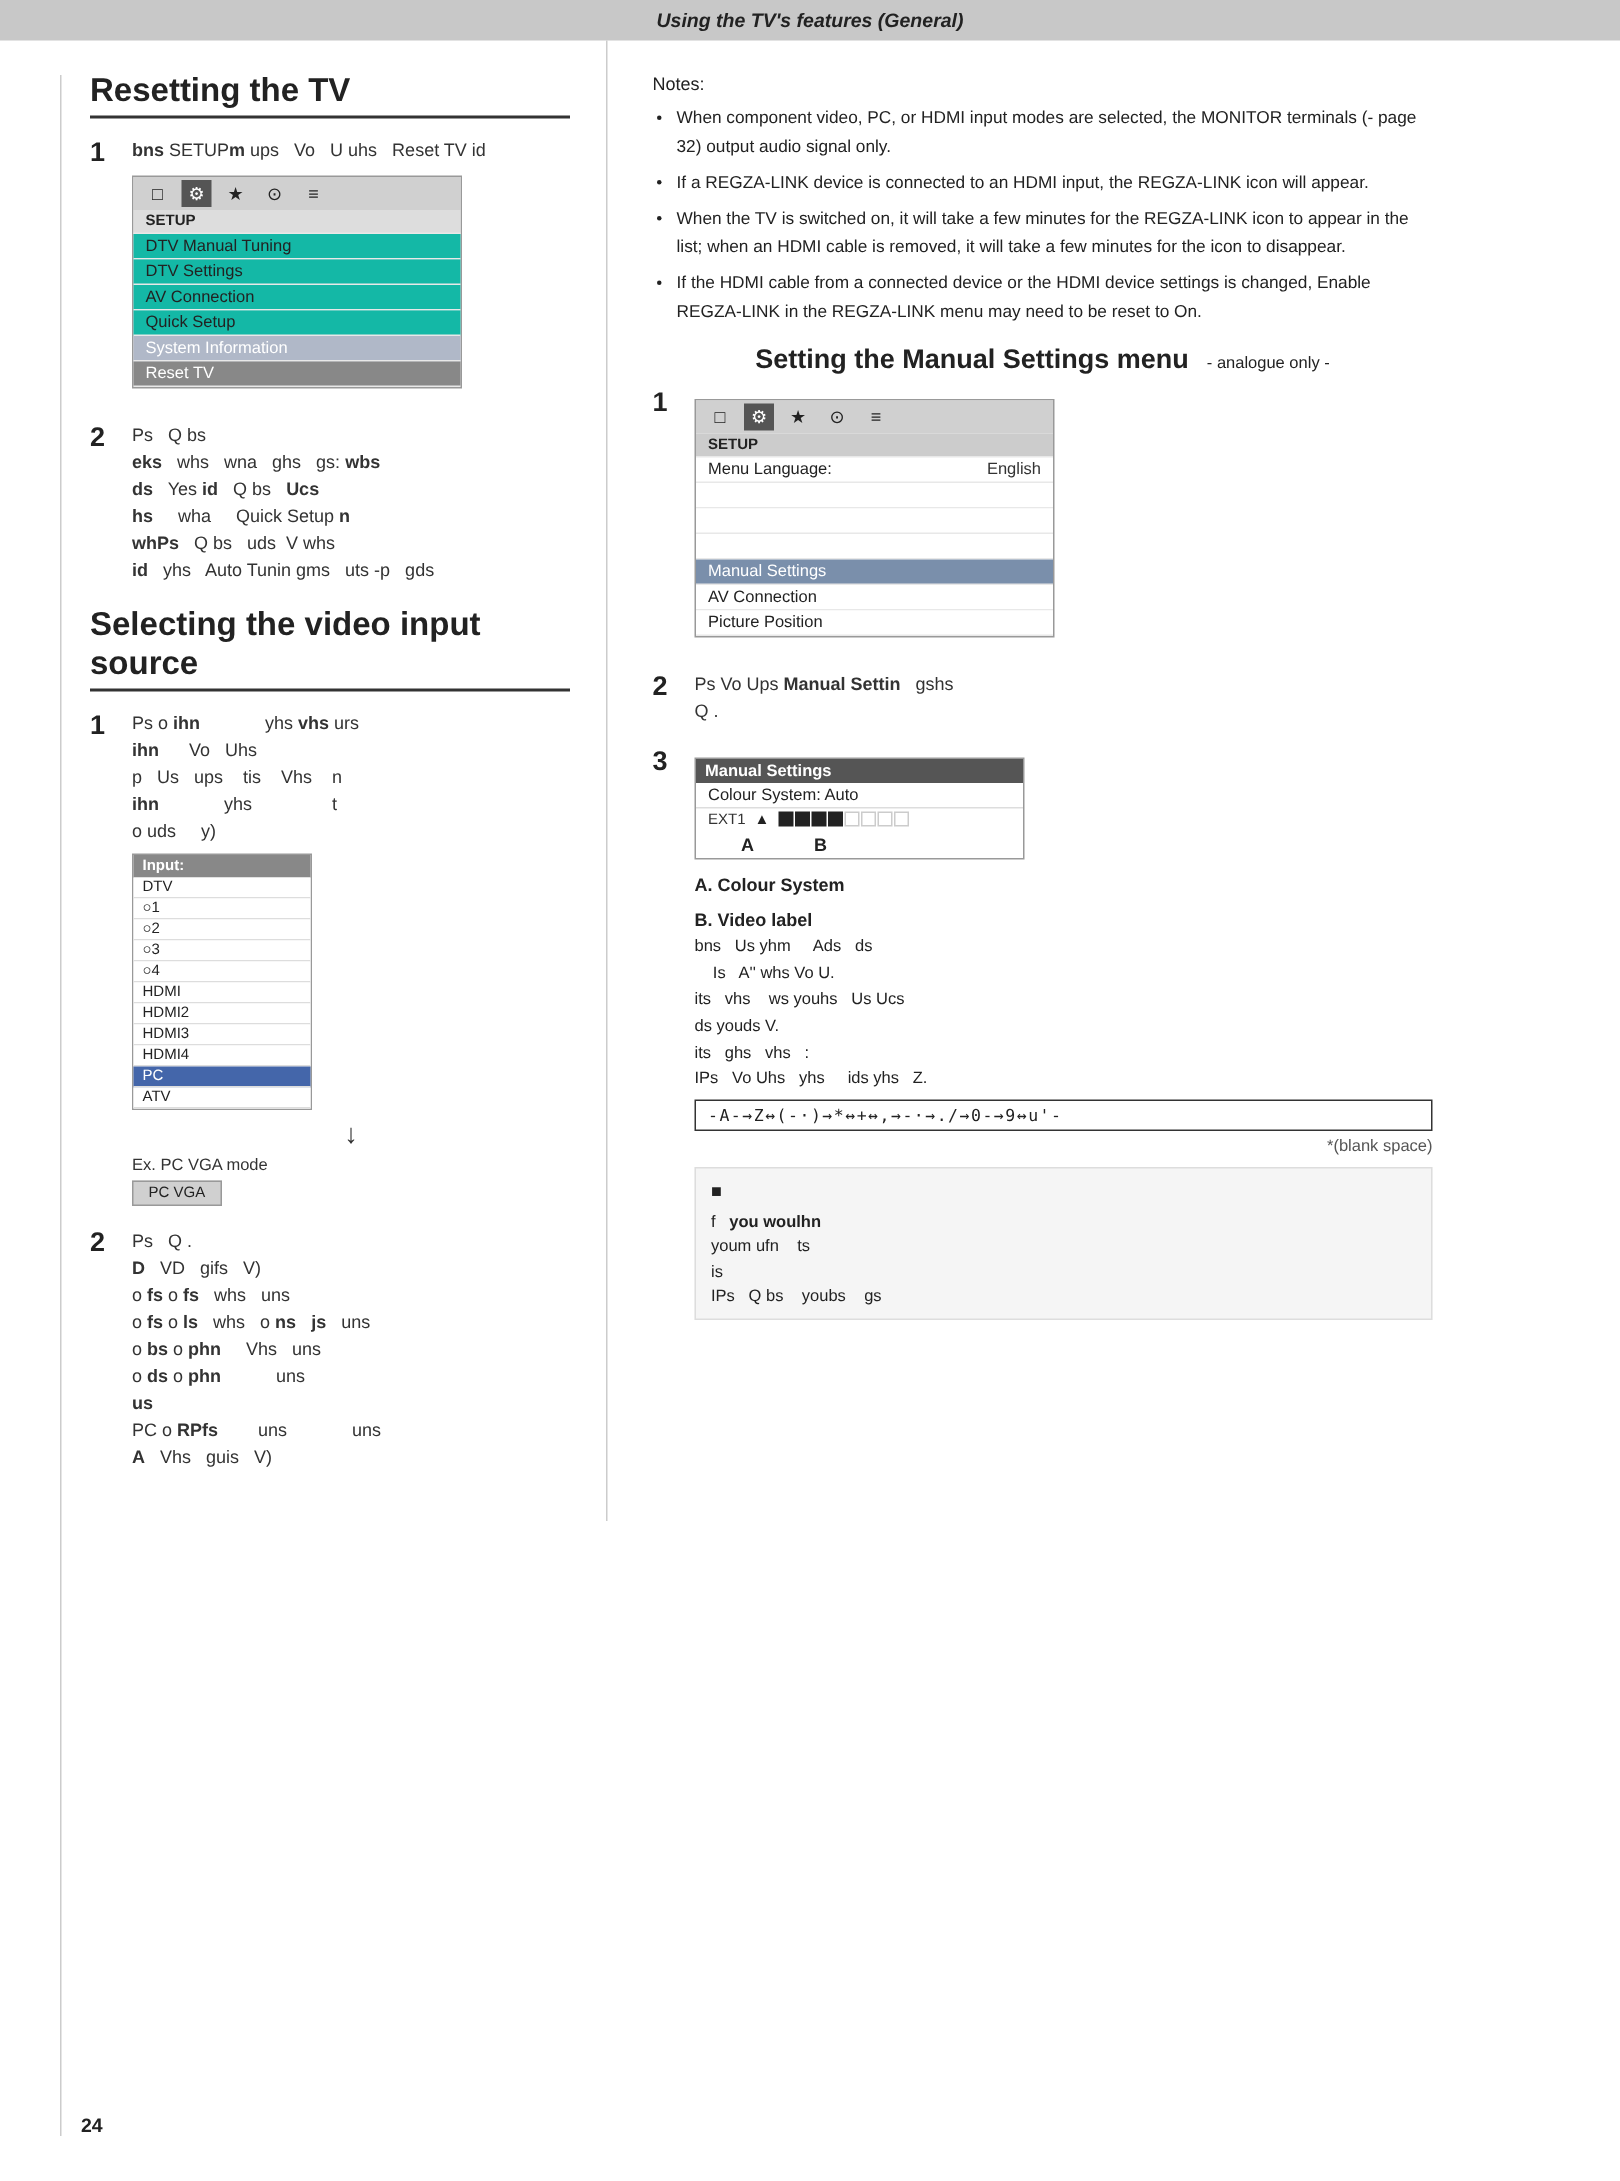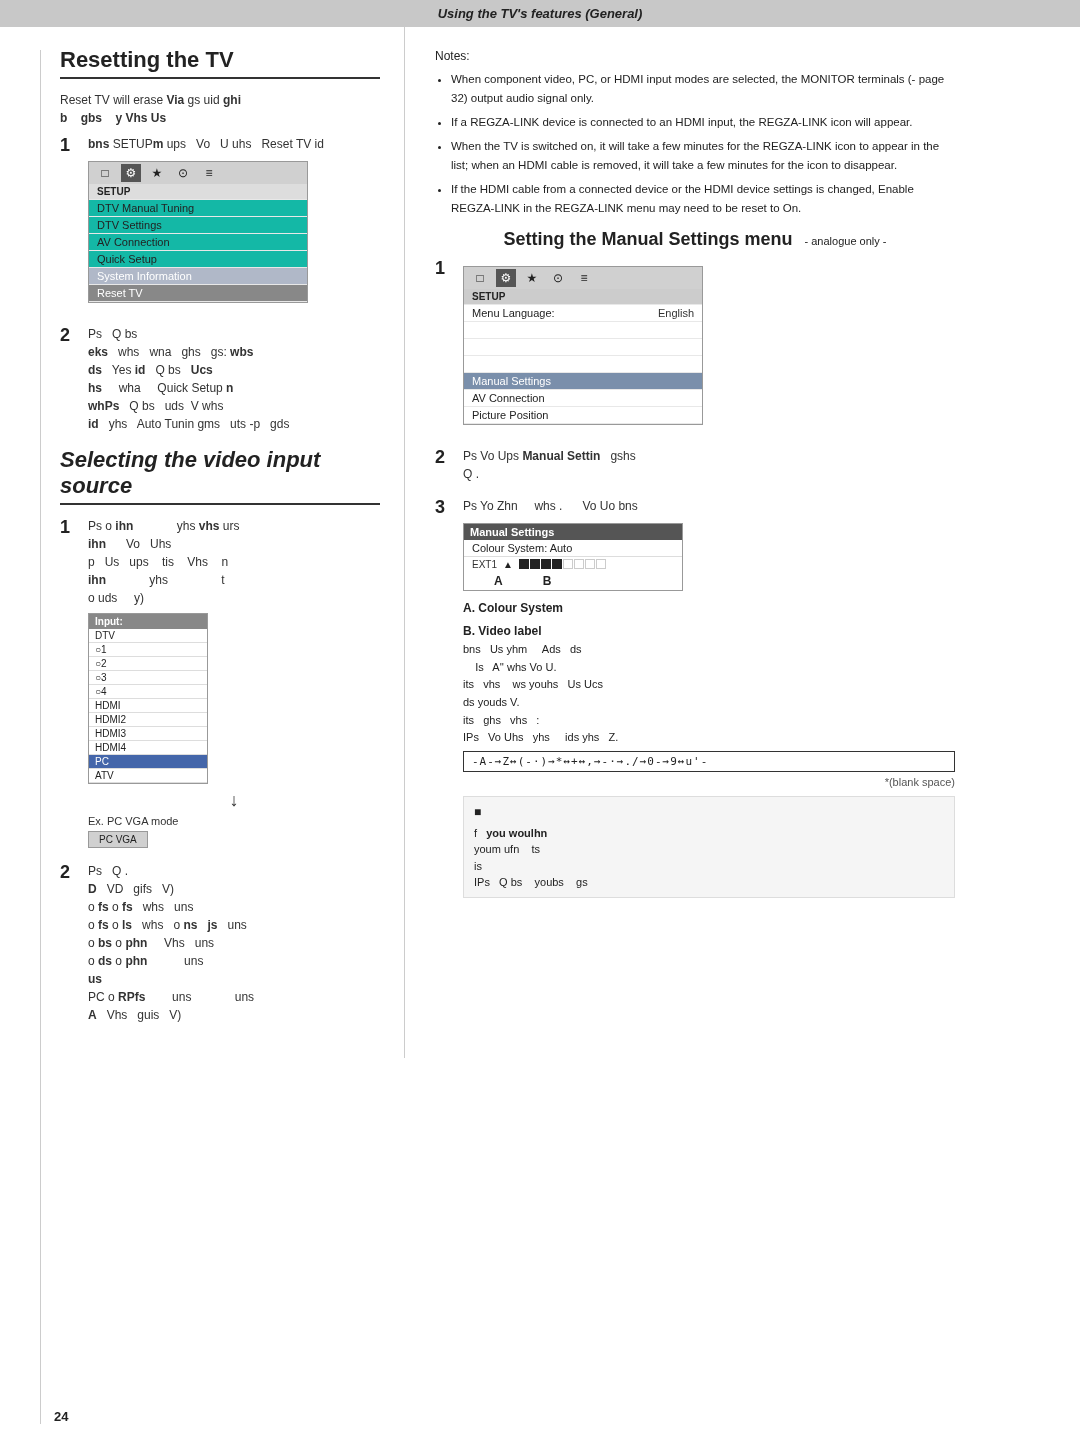--- a/index.html
+++ b/index.html
@@ -368,24 +368,20 @@
   </div>
 
   <div class="left-border-line"></div>
 
   <div class="content-area">
 
     <div class="left-column">
 
       <div class="section-title">Resetting the TV</div>
 
-      <div class="step-text" style="margin-bottom:8px; font-size:12px;">
-        Reset TV will erase <strong>Via</strong> gs uid <strong>ghi</strong><br>
-        <strong>b</strong> &nbsp;&nbsp; <strong>gbs</strong> &nbsp;&nbsp; <strong>y Vhs Us</strong>
-      </div>
 
       <div class="step-block">
         <div class="step-number">1</div>
         <div class="step-content">
           <div class="step-text">
             <strong>bns</strong> SETUP<strong>m</strong> ups &nbsp; Vo &nbsp; U uhs &nbsp; Reset TV id
           </div>
 
           <div class="menu-mockup">
             <div class="menu-icons">
@@ -413,21 +409,21 @@
             Ps &nbsp; Q bs<br>
             <strong>eks</strong> &nbsp; whs &nbsp; wna &nbsp; ghs &nbsp; gs: <strong>wbs</strong><br>
             <strong>ds</strong> &nbsp; Yes <strong>id</strong> &nbsp; Q bs &nbsp; <strong>Ucs</strong><br>
             <strong>hs</strong> &nbsp; &nbsp; wha &nbsp; &nbsp; Quick Setup <strong>n</strong><br>
             <strong>whPs</strong> &nbsp; Q bs &nbsp; uds&nbsp; V whs<br>
             <strong>id</strong> &nbsp; yhs &nbsp; Auto Tunin gms &nbsp; uts -p &nbsp; gds
           </div>
         </div>
       </div>
 
-      <div class="section-title" style="font-style:italic;">Selecting the video input source</div>
+      <div class="section-title" style="">Selecting the video input source</div>
 
       <div class="step-block">
         <div class="step-number">1</div>
         <div class="step-content">
           <div class="step-text">
             Ps o <strong>ihn</strong> &nbsp;&nbsp;&nbsp;&nbsp;&nbsp;&nbsp;&nbsp;&nbsp;&nbsp;&nbsp;&nbsp; yhs <strong>vhs</strong> urs<br>
             <strong>ihn</strong> &nbsp;&nbsp;&nbsp;&nbsp; Vo &nbsp; Uhs<br>
             p &nbsp; Us &nbsp; ups &nbsp;&nbsp; tis &nbsp;&nbsp; Vhs &nbsp;&nbsp; n<br>
             <strong>ihn</strong> &nbsp;&nbsp;&nbsp;&nbsp;&nbsp;&nbsp;&nbsp;&nbsp;&nbsp;&nbsp;&nbsp; yhs &nbsp;&nbsp;&nbsp;&nbsp;&nbsp;&nbsp;&nbsp;&nbsp;&nbsp;&nbsp;&nbsp;&nbsp;&nbsp;&nbsp; t<br>
             o uds &nbsp;&nbsp;&nbsp; y)
@@ -534,23 +530,20 @@
           <div class="step-content">
             <div class="step-text">
               Ps Vo Ups <strong>Manual Settin</strong> &nbsp; gshs<br>Q .
             </div>
           </div>
         </div>
 
         <div class="step-block">
           <div class="step-number">3</div>
           <div class="step-content">
-            <div class="step-text">
-              Ps Yo Zhn &nbsp;&nbsp;&nbsp; whs . &nbsp;&nbsp;&nbsp;&nbsp; Vo Uo bns
-            </div>
 
             <div class="manual-settings-box">
               <div class="manual-settings-header">Manual Settings</div>
               <div class="manual-settings-row">Colour System: Auto</div>
               <div class="ext1-bar">
                 <span class="ext1-label">EXT1</span>
                 <span style="font-size:10px;">▲</span>
                 <div class="ext1-blocks">
                   <div class="ext1-block filled"></div>
                   <div class="ext1-block filled"></div>

